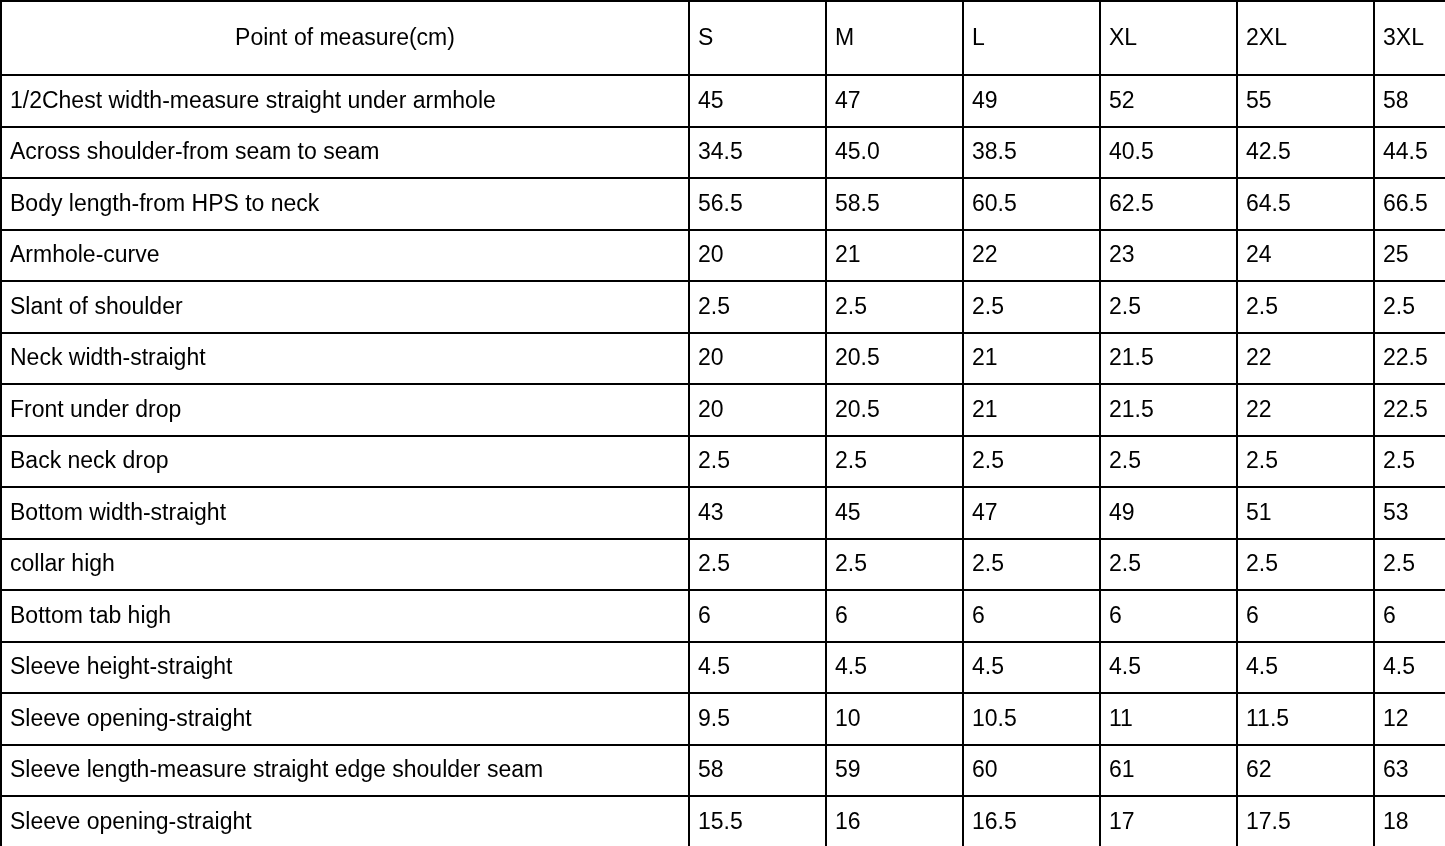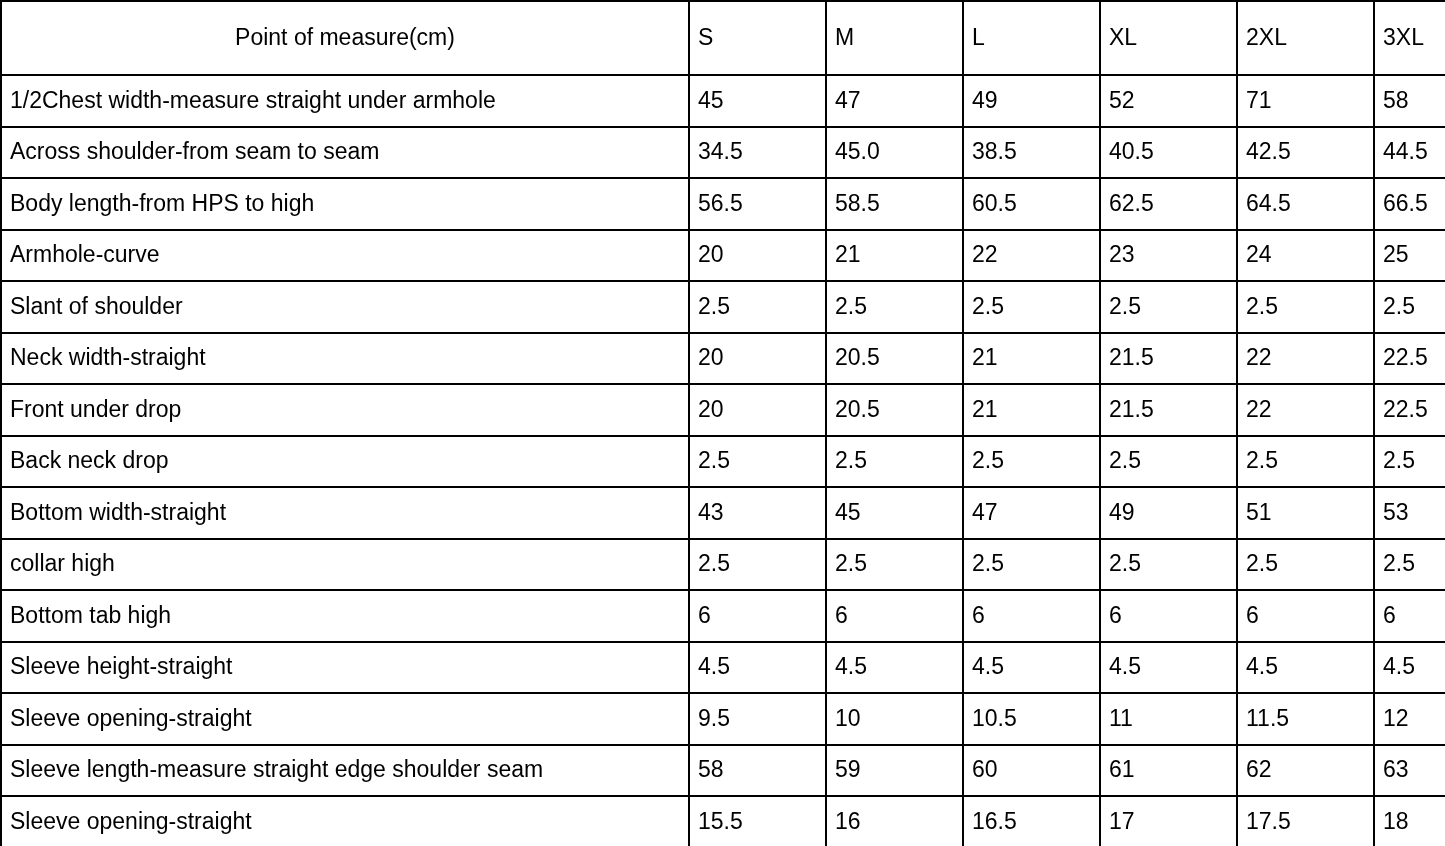--- a/index.html
+++ b/index.html
@@ -78,34 +78,34 @@
         <td class="size-head">XL</td>
         <td class="size-head">2XL</td>
         <td class="size-head">3XL</td>
       </tr>
     <tr class="data-row">
           <td class="row-label">1/2Chest width-measure straight under armhole</td>
           <td class="row-value">45</td>
           <td class="row-value">47</td>
           <td class="row-value">49</td>
           <td class="row-value">52</td>
-          <td class="row-value">71</td>
+          <td class="row-value">55</td>
           <td class="row-value">58</td>
         </tr>
         <tr class="data-row">
           <td class="row-label">Across shoulder-from seam to seam</td>
           <td class="row-value">34.5</td>
           <td class="row-value">45.0</td>
           <td class="row-value">38.5</td>
           <td class="row-value">40.5</td>
           <td class="row-value">42.5</td>
           <td class="row-value">44.5</td>
         </tr>
         <tr class="data-row">
-          <td class="row-label">Body  length-from HPS to high</td>
+          <td class="row-label">Body  length-from HPS to neck</td>
           <td class="row-value">56.5</td>
           <td class="row-value">58.5</td>
           <td class="row-value">60.5</td>
           <td class="row-value">62.5</td>
           <td class="row-value">64.5</td>
           <td class="row-value">66.5</td>
         </tr>
         <tr class="data-row">
           <td class="row-label">Armhole-curve</td>
           <td class="row-value">20</td>

